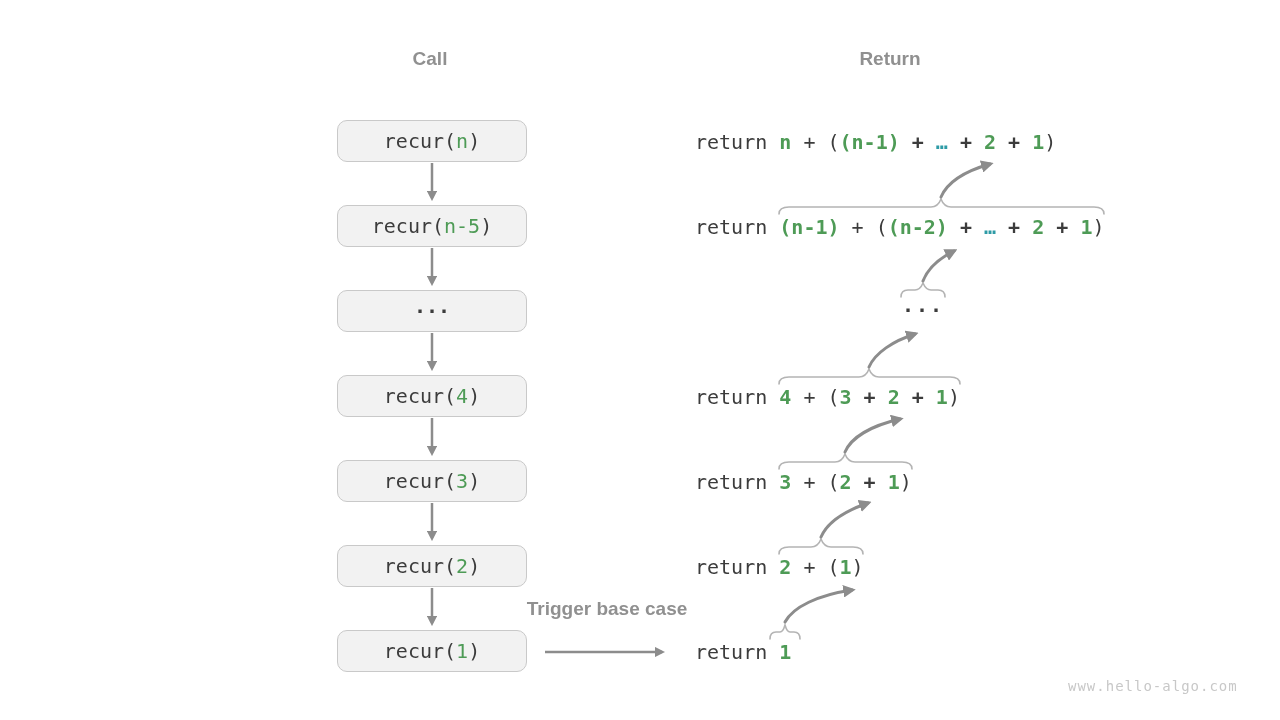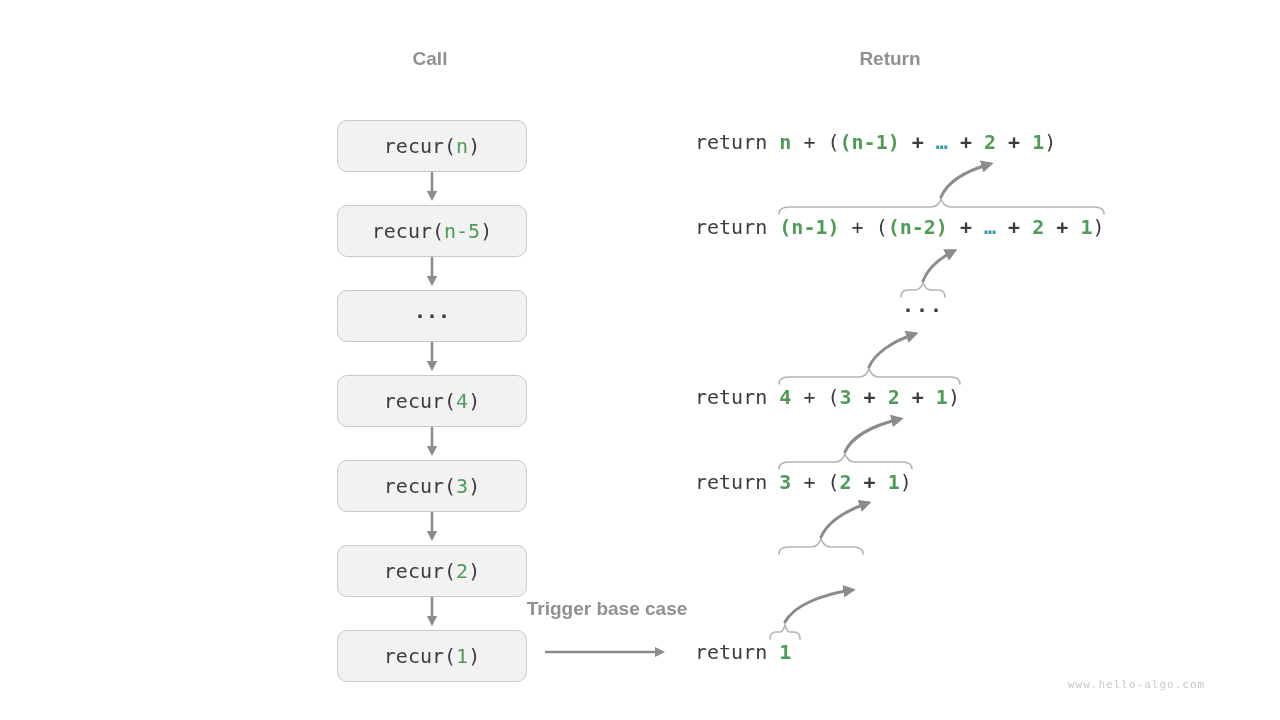--- a/index.html
+++ b/index.html
@@ -1,32 +1,32 @@
 <!DOCTYPE html>
 <html><head>
 <meta charset="utf-8">
 <style>
   html,body{margin:0;padding:0;background:#ffffff;}
   .canvas{position:relative;width:1280px;height:720px;background:#ffffff;overflow:hidden;
           font-family:"DejaVu Sans Mono",monospace;}
   svg.overlay{position:absolute;left:0;top:0;width:1280px;height:720px;pointer-events:none;}
   .col-header{position:absolute;top:48px;transform:translateX(-50%);
               font-family:"Liberation Sans",sans-serif;font-weight:bold;font-size:19px;color:#909090;}
-  .call-box{position:absolute;left:337px;width:190px;height:52px;box-sizing:border-box;
+  .call-box{position:absolute;left:337px;width:190px;height:42px;box-sizing:border-box;
             background:#f2f2f2;border:1.5px solid #c9c9c9;border-radius:10px;
             display:flex;align-items:center;justify-content:center;
             font-size:20px;color:#3c3c3c;white-space:pre;}
   .return-line{position:absolute;left:695px;height:26px;line-height:26px;
                font-size:20px;color:#3c3c3c;white-space:pre;text-align:center;}
   .return-ellipsis{position:absolute;left:901px;width:44px;text-align:center;height:26px;line-height:26px;
                    font-size:20px;font-weight:bold;color:#3c3c3c;letter-spacing:2px;}
   .trigger-label{position:absolute;left:607px;top:609px;transform:translate(-50%,-50%);
                  font-family:"Liberation Sans",sans-serif;font-weight:bold;font-size:19px;color:#909090;
                  white-space:nowrap;}
-  .watermark{position:absolute;left:1068px;top:678px;font-size:11px;color:#c8c8c8;letter-spacing:1px;}
+  .watermark{position:absolute;left:1068px;top:678px;font-size:14px;color:#c8c8c8;letter-spacing:1px;}
 </style>
 </head>
 <body>
 
 <div class="canvas">
 
   <svg class="overlay" viewBox="0 0 1280 720" xmlns="http://www.w3.org/2000/svg">
     <defs>
       <marker id="ah" viewBox="0 0 10 10" refX="7" refY="5" markerWidth="4.2" markerHeight="4.2" orient="auto-start-reverse">
         <path d="M0,0 L10,5 L0,10 z" fill="#8c8c8c"></path>
@@ -71,18 +71,19 @@
   <div class="call-box" style="top:375px"><span style="color: rgb(60, 60, 60);">recur(</span><span style="color: rgb(78, 155, 86);">4</span><span style="color: rgb(60, 60, 60);">)</span></div>
   <div class="call-box" style="top:460px"><span style="color: rgb(60, 60, 60);">recur(</span><span style="color: rgb(78, 155, 86);">3</span><span style="color: rgb(60, 60, 60);">)</span></div>
   <div class="call-box" style="top:545px"><span style="color: rgb(60, 60, 60);">recur(</span><span style="color: rgb(78, 155, 86);">2</span><span style="color: rgb(60, 60, 60);">)</span></div>
   <div class="call-box" style="top:630px"><span style="color: rgb(60, 60, 60);">recur(</span><span style="color: rgb(78, 155, 86);">1</span><span style="color: rgb(60, 60, 60);">)</span></div>
 
   <div class="return-line" style="top:129px"><span style="color: rgb(60, 60, 60);">return </span><span style="color: rgb(78, 155, 86); font-weight: bold;">n</span><span style="color: rgb(60, 60, 60);"> + </span><span style="color: rgb(60, 60, 60);">(</span><span style="color: rgb(78, 155, 86); font-weight: bold;">(n-1)</span><span style="color: rgb(60, 60, 60); font-weight: bold;"> + </span><span style="color: rgb(46, 155, 166); font-weight: bold;">…</span><span style="color: rgb(60, 60, 60); font-weight: bold;"> + </span><span style="color: rgb(78, 155, 86); font-weight: bold;">2</span><span style="color: rgb(60, 60, 60); font-weight: bold;"> + </span><span style="color: rgb(78, 155, 86); font-weight: bold;">1</span><span style="color: rgb(60, 60, 60);">)</span></div>
   <div class="return-line" style="top:214px"><span style="color: rgb(60, 60, 60);">return </span><span style="color: rgb(78, 155, 86); font-weight: bold;">(n-1)</span><span style="color: rgb(60, 60, 60);"> + </span><span style="color: rgb(60, 60, 60);">(</span><span style="color: rgb(78, 155, 86); font-weight: bold;">(n-2)</span><span style="color: rgb(60, 60, 60); font-weight: bold;"> + </span><span style="color: rgb(46, 155, 166); font-weight: bold;">…</span><span style="color: rgb(60, 60, 60); font-weight: bold;"> + </span><span style="color: rgb(78, 155, 86); font-weight: bold;">2</span><span style="color: rgb(60, 60, 60); font-weight: bold;"> + </span><span style="color: rgb(78, 155, 86); font-weight: bold;">1</span><span style="color: rgb(60, 60, 60);">)</span></div>
   <div class="return-ellipsis" style="top:297px"><span style="color: rgb(60, 60, 60); font-weight: bold;">···</span></div>
   <div class="return-line" style="top:384px"><span style="color: rgb(60, 60, 60);">return </span><span style="color: rgb(78, 155, 86); font-weight: bold;">4</span><span style="color: rgb(60, 60, 60);"> + </span><span style="color: rgb(60, 60, 60);">(</span><span style="color: rgb(78, 155, 86); font-weight: bold;">3</span><span style="color: rgb(60, 60, 60); font-weight: bold;"> + </span><span style="color: rgb(78, 155, 86); font-weight: bold;">2</span><span style="color: rgb(60, 60, 60); font-weight: bold;"> + </span><span style="color: rgb(78, 155, 86); font-weight: bold;">1</span><span style="color: rgb(60, 60, 60);">)</span></div>
   <div class="return-line" style="top:469px"><span style="color: rgb(60, 60, 60);">return </span><span style="color: rgb(78, 155, 86); font-weight: bold;">3</span><span style="color: rgb(60, 60, 60);"> + </span><span style="color: rgb(60, 60, 60);">(</span><span style="color: rgb(78, 155, 86); font-weight: bold;">2</span><span style="color: rgb(60, 60, 60); font-weight: bold;"> + </span><span style="color: rgb(78, 155, 86); font-weight: bold;">1</span><span style="color: rgb(60, 60, 60);">)</span></div>
+  <div class="return-line" style="top:554px"><span style="color: rgb(60, 60, 60);">return </span><span style="color: rgb(78, 155, 86); font-weight: bold;">2</span><span style="color: rgb(60, 60, 60);"> + </span><span style="color: rgb(60, 60, 60);">(</span><span style="color: rgb(78, 155, 86); font-weight: bold;">1</span><span style="color: rgb(60, 60, 60);">)</span></div>
   <div class="return-line" style="top:639px"><span style="color: rgb(60, 60, 60);">return </span><span style="color: rgb(78, 155, 86); font-weight: bold;">1</span></div>
 
   <div class="trigger-label">Trigger base case</div>
   <div class="watermark">www.hello-algo.com</div>
 
 </div>
 
 </body></html>

